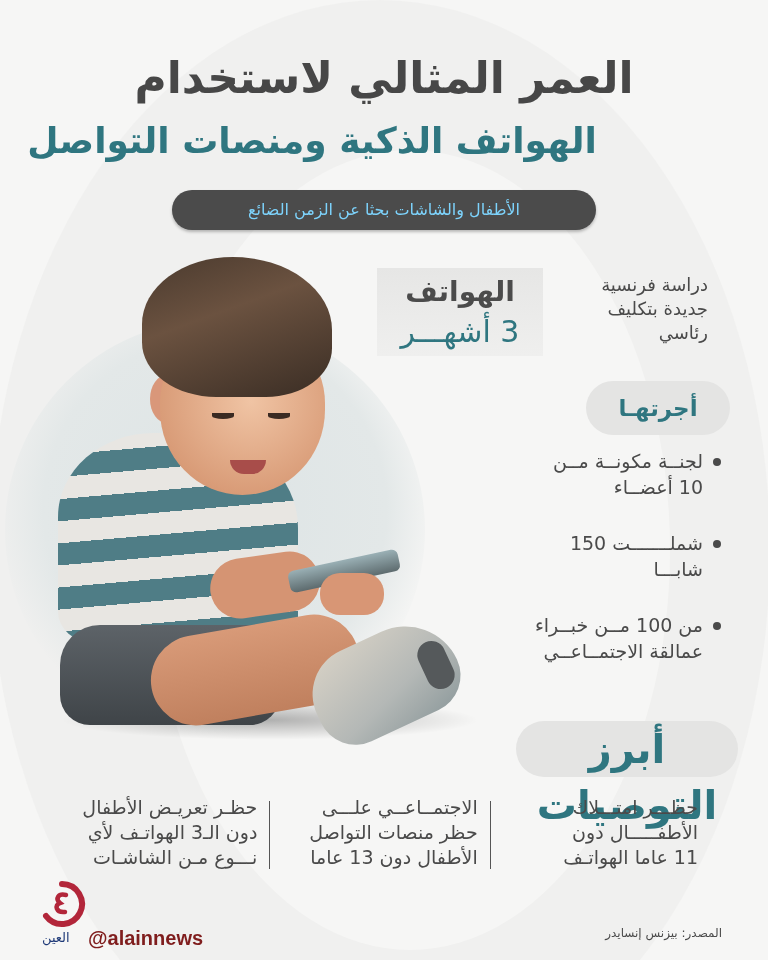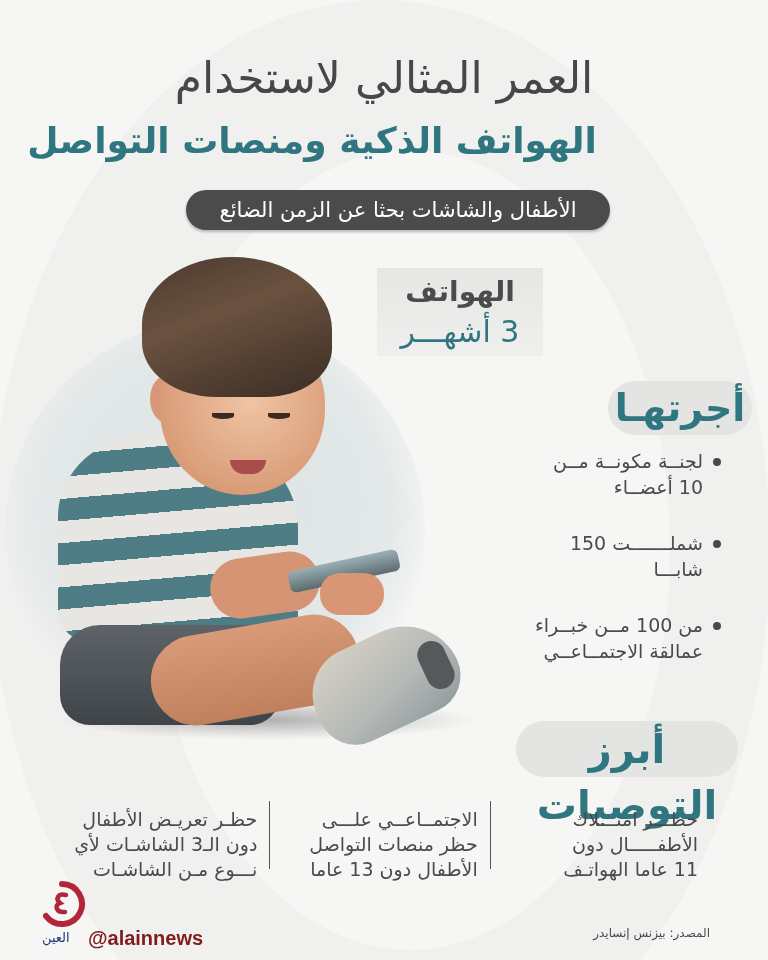--- a/index.html
+++ b/index.html
@@ -23,53 +23,52 @@
   }
   .bg-blob {
     position: absolute; left: 5px; top: 320px; width: 420px; height: 420px;
     border-radius: 50%;
     background: radial-gradient(circle at 50% 45%, #dde4e5 0%, #e3e8e8 55%, rgba(240,242,242,0) 72%);
   }
 
   
   .title1 {
     position: absolute; top: 50px; left: 0; width: 768px; text-align: center;
-    direction: rtl; font-weight: normal; font-size: 44px; color: #474747; line-height: 56px;
+    direction: rtl; font-weight: bold; font-size: 44px; color: #474747; line-height: 56px;
   }
   .title2 {
     position: absolute; top: 118px; left: 0; width: 624px; text-align: center;
     direction: rtl; font-weight: bold; font-size: 36px; color: #2f7680; line-height: 46px;
   }
   .subtitle-pill {
     position: absolute; top: 190px; left: 172px; width: 424px; height: 40px;
-    background: #4b4b4b; border-radius: 20px; color: #ffffff;
-    direction: rtl; text-align: center; font-size: 21px; line-height: 40px;
+    background: #4b4b4b; border-radius: 20px; color: #7dd3fc;
+    direction: rtl; text-align: center; font-size: 16px; line-height: 40px;
     box-shadow: 0 2px 3px rgba(0,0,0,0.25);
-    margin-left: 14px;
   }
 
   
   .duration-box {
     position: absolute; top: 268px; left: 377px; width: 166px; height: 88px;
     background: linear-gradient(180deg, #e6e6e5 0%, #efefee 100%);
     direction: rtl; text-align: center;
   }
   .duration-top { font-size: 28px; color: #4b4b4b; line-height: 40px; margin-top: 4px; font-weight: bold; }
   .duration-bottom { font-size: 30px; color: #2f7680; line-height: 40px; font-weight: normal; }
   .study-desc {
     position: absolute; top: 273px; left: 560px; width: 148px;
     direction: rtl; text-align: right; font-size: 18px; line-height: 24px; color: #4a4a4a;
   }
 
   
   .section-pill {
     position: absolute; background: #e4e4e3; border-radius: 28px;
     direction: rtl; text-align: center; color: #2f7680; font-weight: bold;
   }
-  .pill-conducted { top: 381px; left: 608px; width: 144px; height: 54px; font-size: 38px; line-height: 54px; }
+  .pill-conducted { top: 381px; left: 586px; width: 144px; height: 54px; font-size: 23px; line-height: 54px; }
   .pill-recs { top: 721px; left: 516px; width: 222px; height: 56px; font-size: 40px; line-height: 56px; }
 
   
   .bullets {
     position: absolute; top: 448px; left: 500px; width: 225px;
     direction: rtl; list-style: none;
   }
   .bullets li {
     position: relative; padding-right: 22px; font-size: 19px; line-height: 26px; color: #4a4a4a;
     text-align: right; margin-bottom: 30px;
@@ -77,21 +76,21 @@
   .bullets li .dot {
     position: absolute; right: 4px; top: 10px; width: 8px; height: 8px; border-radius: 50%; background: #4a4a4a;
   }
 
   
   .recs {
     position: absolute; top: 795px; left: 50px; width: 660px; height: 80px;
     display: flex; flex-direction: row-reverse; direction: rtl;
   }
   .rec {
-    flex: 1; font-size: 19px; line-height: 25px; color: #4a4a4a; text-align: right; padding: 0 12px; margin-top: 12px;
+    flex: 1; font-size: 19px; line-height: 25px; color: #4a4a4a; text-align: right; padding: 0 12px;
   }
   .rec-divider { width: 1px; background: #555; margin: 6px 0; }
 
   
   .child { position: absolute; left: 50px; top: 255px; width: 420px; height: 490px; }
   .shadow {
     position: absolute; left: 10px; top: 445px; width: 420px; height: 40px; border-radius: 50%;
     background: radial-gradient(ellipse at center, rgba(0,0,0,0.28) 0%, rgba(0,0,0,0) 70%);
   }
   .hair {
@@ -147,21 +146,21 @@
   }
   .logo-text {
     position: absolute; left: 42px; top: 930px; font-size: 13px; font-weight: normal; color: #1f3a78;
     direction: rtl;
   }
   .handle {
     position: absolute; left: 88px; top: 927px; font-family: "Liberation Sans", sans-serif;
     font-size: 20px; font-weight: bold; color: #7f1d1d;
   }
   .source {
-    position: absolute; right: 58px; top: 926px; direction: rtl; font-size: 12px; color: #4a4a4a;
+    position: absolute; right: 46px; top: 926px; direction: rtl; font-size: 12px; color: #4a4a4a;
   }
 </style>
 </head>
 <body>
 
 <div class="page">
   <div class="bg-arc1"></div>
   <div class="bg-arc2"></div>
   <div class="bg-blob"></div>
 
@@ -183,20 +182,25 @@
     <div class="eye r"></div>
     <div class="mouth"></div>
     <div class="arm-l"></div>
     <div class="phone"></div>
     <div class="hand-r"></div>
   </div>
 
   <div class="duration-box">
     <div class="duration-top">الهواتف</div>
     <div class="duration-bottom">3 أشهـــر</div>
+  </div>
+  <div class="study-desc">
+    <div>دراسة فرنسية</div>
+    <div>جديدة بتكليف</div>
+    <div>رئاسي</div>
   </div>
 
   <div class="section-pill pill-conducted">أجرتهـا</div>
   <ul class="bullets">
     <li>
       <span class="dot"></span>
       <div>لجنــة مكونــة مــن</div>
       <div>10 أعضــاء</div>
     </li>
     <li>
@@ -220,21 +224,21 @@
     </div>
     <div class="rec-divider"></div>
     <div class="rec">
       <div>الاجتمــاعــي علـــى</div>
       <div>حظر منصات التواصل</div>
       <div>الأطفال دون 13 عاما</div>
     </div>
     <div class="rec-divider"></div>
     <div class="rec">
       <div>حظـر تعريـض الأطفال</div>
-      <div>دون الـ3 الشاشـات لأي</div>
+      <div>دون الـ3 الهواتـف لأي</div>
       <div>نـــوع مـن الشاشـات</div>
     </div>
   </div>
 
   <svg class="logo" viewBox="0 0 48 48">
     <path d="M24 4 A20 20 0 1 1 8 36" fill="none" stroke="#b2263a" stroke-width="6" stroke-linecap="round"></path>
     <path d="M28 15 C20 13 17 19 22 23 C16 25 18 33 27 32" fill="none" stroke="#b2263a" stroke-width="4.5" stroke-linecap="round"></path>
   </svg>
   <div class="logo-text">العين</div>
   <div class="handle">@alainnews</div>

